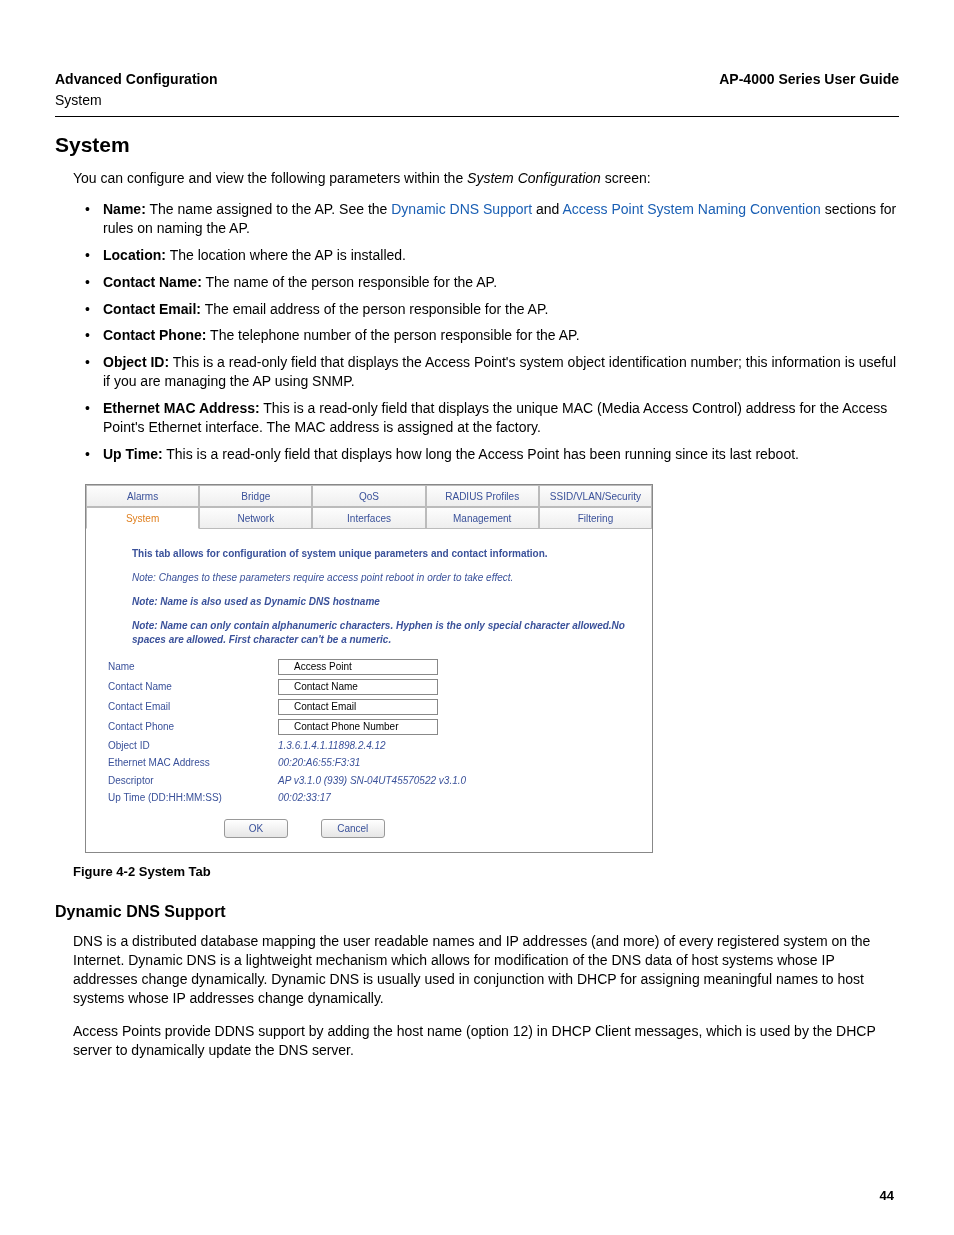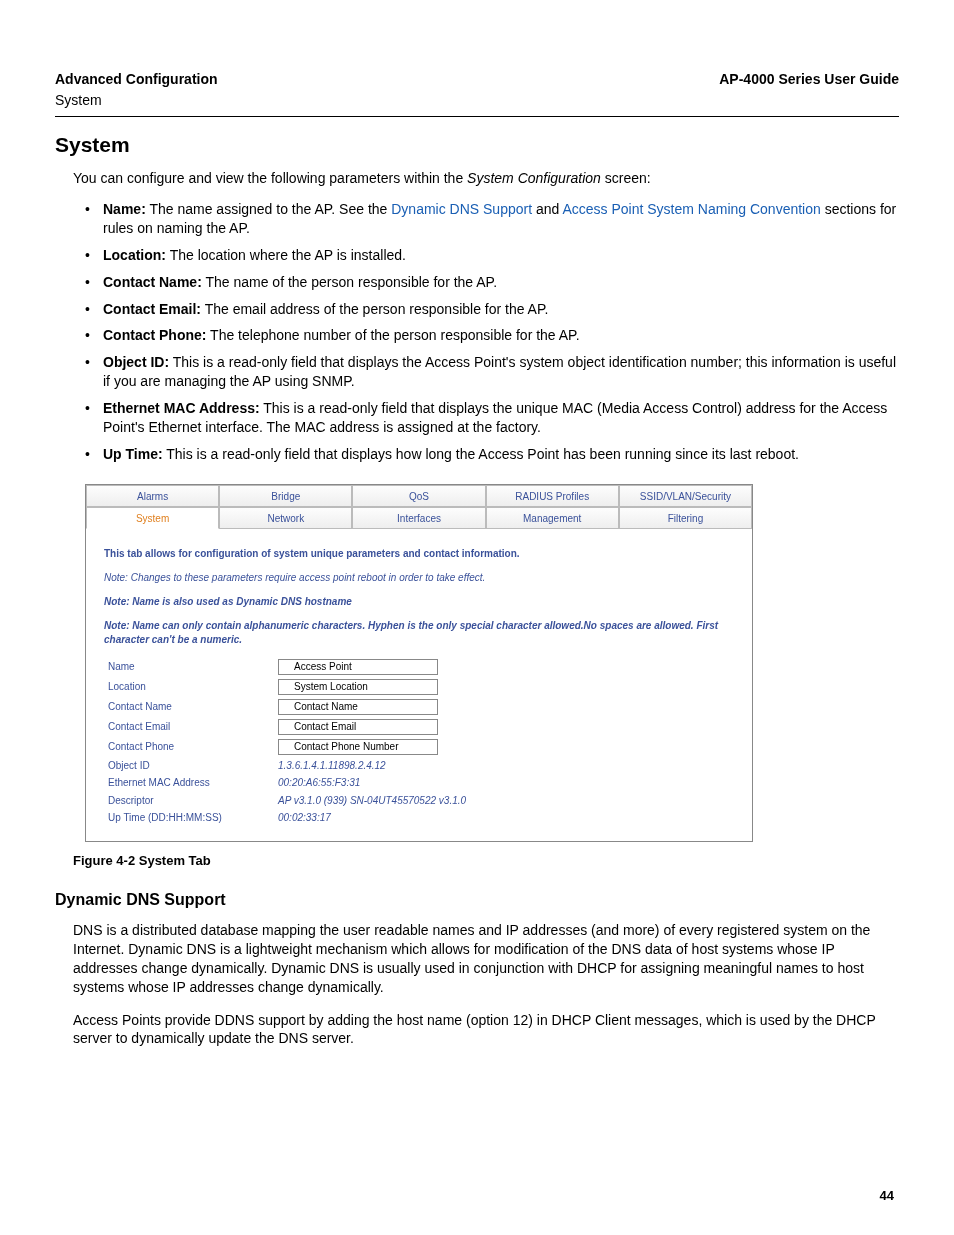--- a/index.html
+++ b/index.html
@@ -32,21 +32,21 @@
   }
   .intro { margin-left: 18px; margin-bottom: 12px; }
   ul.bullets { list-style: none; margin-left: 30px; }
   ul.bullets li { margin-bottom: 8px; position: relative; padding-left: 18px; }
   ul.bullets li::before { content: "•"; position: absolute; left: 0; font-size: 14px; }
   .bold { font-weight: bold; }
   .italic-bold { font-weight: normal; font-style: italic; }
   .link { color: #1a5fb4; }
 
   
-  .shot-wrap { margin: 20px 0 10px 30px; width: 668px; }
+  .shot-wrap { margin: 20px 0 10px 30px; width: 568px; }
   .shot {
     border: 1px solid #888;
     background: #fff;
     font-family: Verdana, Arial, sans-serif;
     font-size: 10px;
     color: #3a519a;
   }
   .tab-row { display: flex; }
   .tab {
     flex: 1;
@@ -66,21 +66,21 @@
   }
   .tab::after {
     content: "";
     position: absolute;
     right: 0; top: 0;
     width: 0; height: 0;
     border-top: 22px solid transparent;
     border-left: 10px solid rgba(0,0,0,0);
   }
   .panel-body { padding: 18px 18px 14px 18px; }
-  .note { font-style: italic; margin-bottom: 10px; line-height: 1.4; }
+  .note { font-style: italic; margin-bottom: 10px; line-height: 1.4; margin-left: 28px; }
   .form-table { width: 100%; border-collapse: collapse; margin-top: 10px; }
   .form-table td { padding: 2px 4px; vertical-align: middle; font-size: 10px; color:#3a519a;}
   .form-table td.label-col { width: 170px; }
   .form-input {
     width: 160px;
     font-size: 10px;
     padding: 1px 15px;
     border: 1px solid #888;
     font-family: Verdana, Arial, sans-serif;
     color: #000;
@@ -156,24 +156,20 @@
       <div class="note" style="font-weight:bold;">Note: Name is also used as Dynamic DNS hostname</div>
       <div class="note" style="font-weight:bold;">Note: Name can only contain alphanumeric characters. Hyphen is the only special character allowed.No spaces are allowed. First character can't be a numeric.</div>
 
       <table class="form-table">
         <tbody>
             <tr>
           <td class="label-col">Name</td>
           <td><input class="form-input" value="Access Point" style=""></td>
         </tr>
         <tr>
-          <td class="label-col">Location</td>
-          <td><input class="form-input" value="System Location" style=""></td>
-        </tr>
-        <tr>
           <td class="label-col">Contact Name</td>
           <td><input class="form-input" value="Contact Name" style=""></td>
         </tr>
         <tr>
           <td class="label-col">Contact Email</td>
           <td><input class="form-input" value="Contact Email" style=""></td>
         </tr>
         <tr>
           <td class="label-col">Contact Phone</td>
           <td><input class="form-input" value="Contact Phone Number" style=""></td>
@@ -190,20 +186,24 @@
           <td class="label-col">Descriptor</td>
           <td class="ro-val">AP v3.1.0 (939) SN-04UT45570522 v3.1.0</td>
         </tr>
         <tr>
           <td class="label-col">Up Time (DD:HH:MM:SS)</td>
           <td class="ro-val">00:02:33:17</td>
         </tr>
       </tbody>
         </table>
 
+      <div class="btn-row">
+        <span class="wbtn">OK</span>
+        <span class="wbtn">Cancel</span>
+      </div>
     </div>
   </div>
 </div>
 
 <div class="fig-caption">Figure 4-2 System Tab</div>
 
 <h2 class="sub-section">Dynamic DNS Support</h2>
 <p class="para">DNS is a distributed database mapping the user readable names and IP addresses (and more) of every registered system on the Internet. Dynamic DNS is a lightweight mechanism which allows for modification of the DNS data of host systems whose IP addresses change dynamically. Dynamic DNS is usually used in conjunction with DHCP for assigning meaningful names to host systems whose IP addresses change dynamically.</p>
 <p class="para">Access Points provide DDNS support by adding the host name (option 12) in DHCP Client messages, which is used by the DHCP server to dynamically update the DNS server.</p>
 

